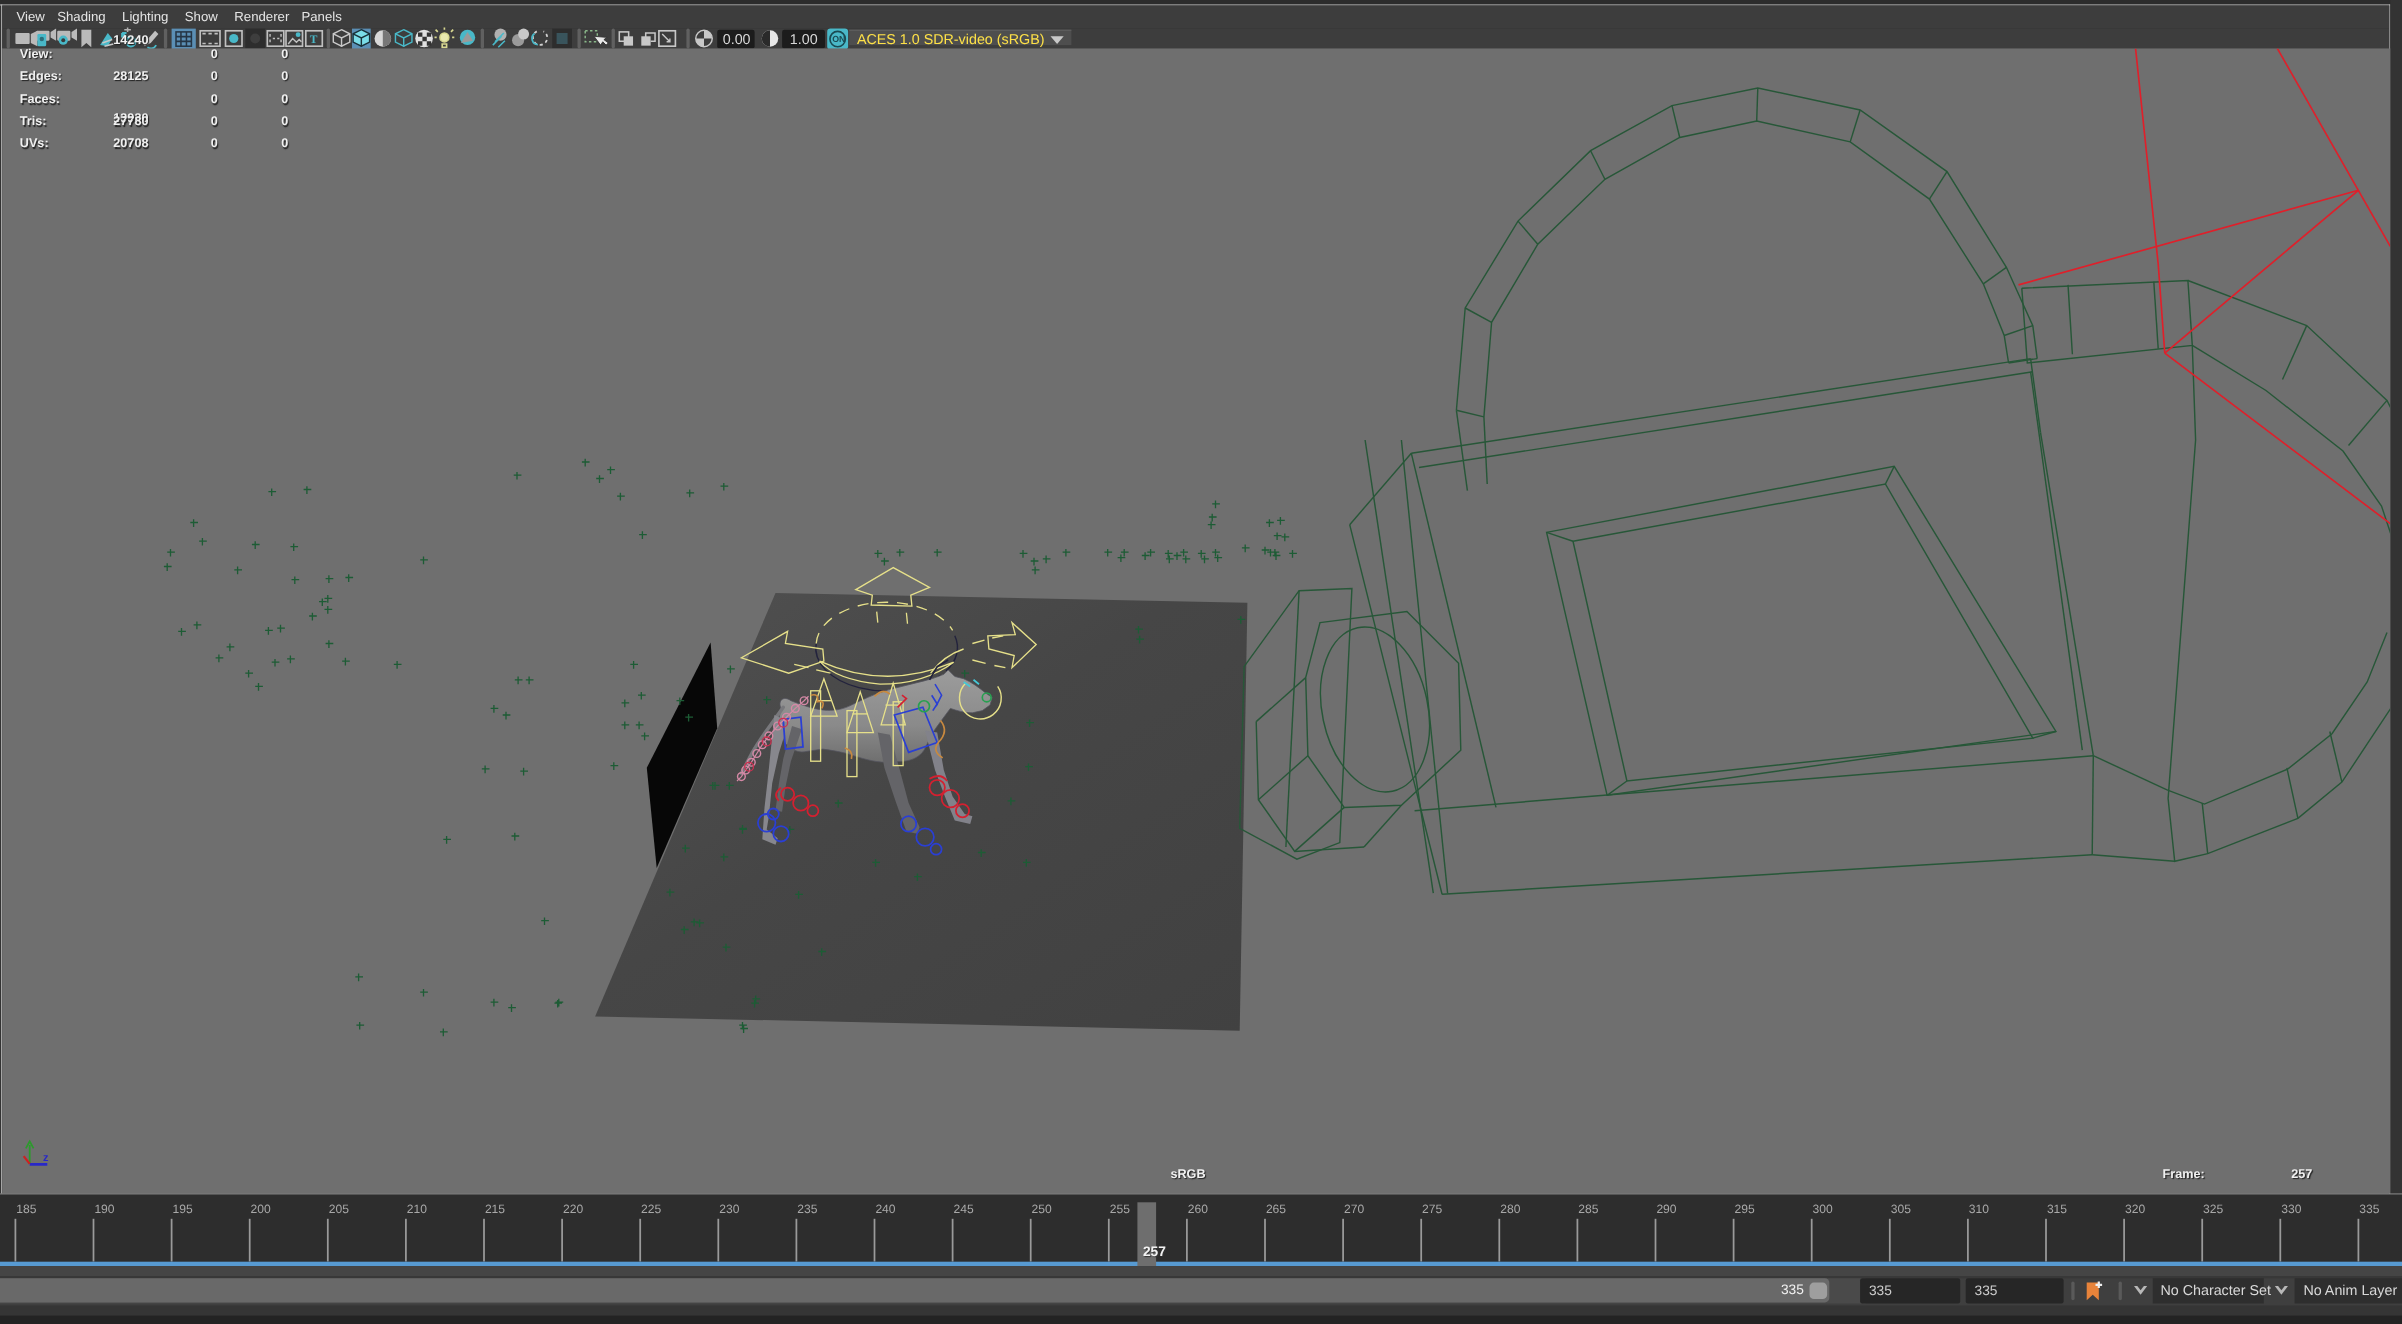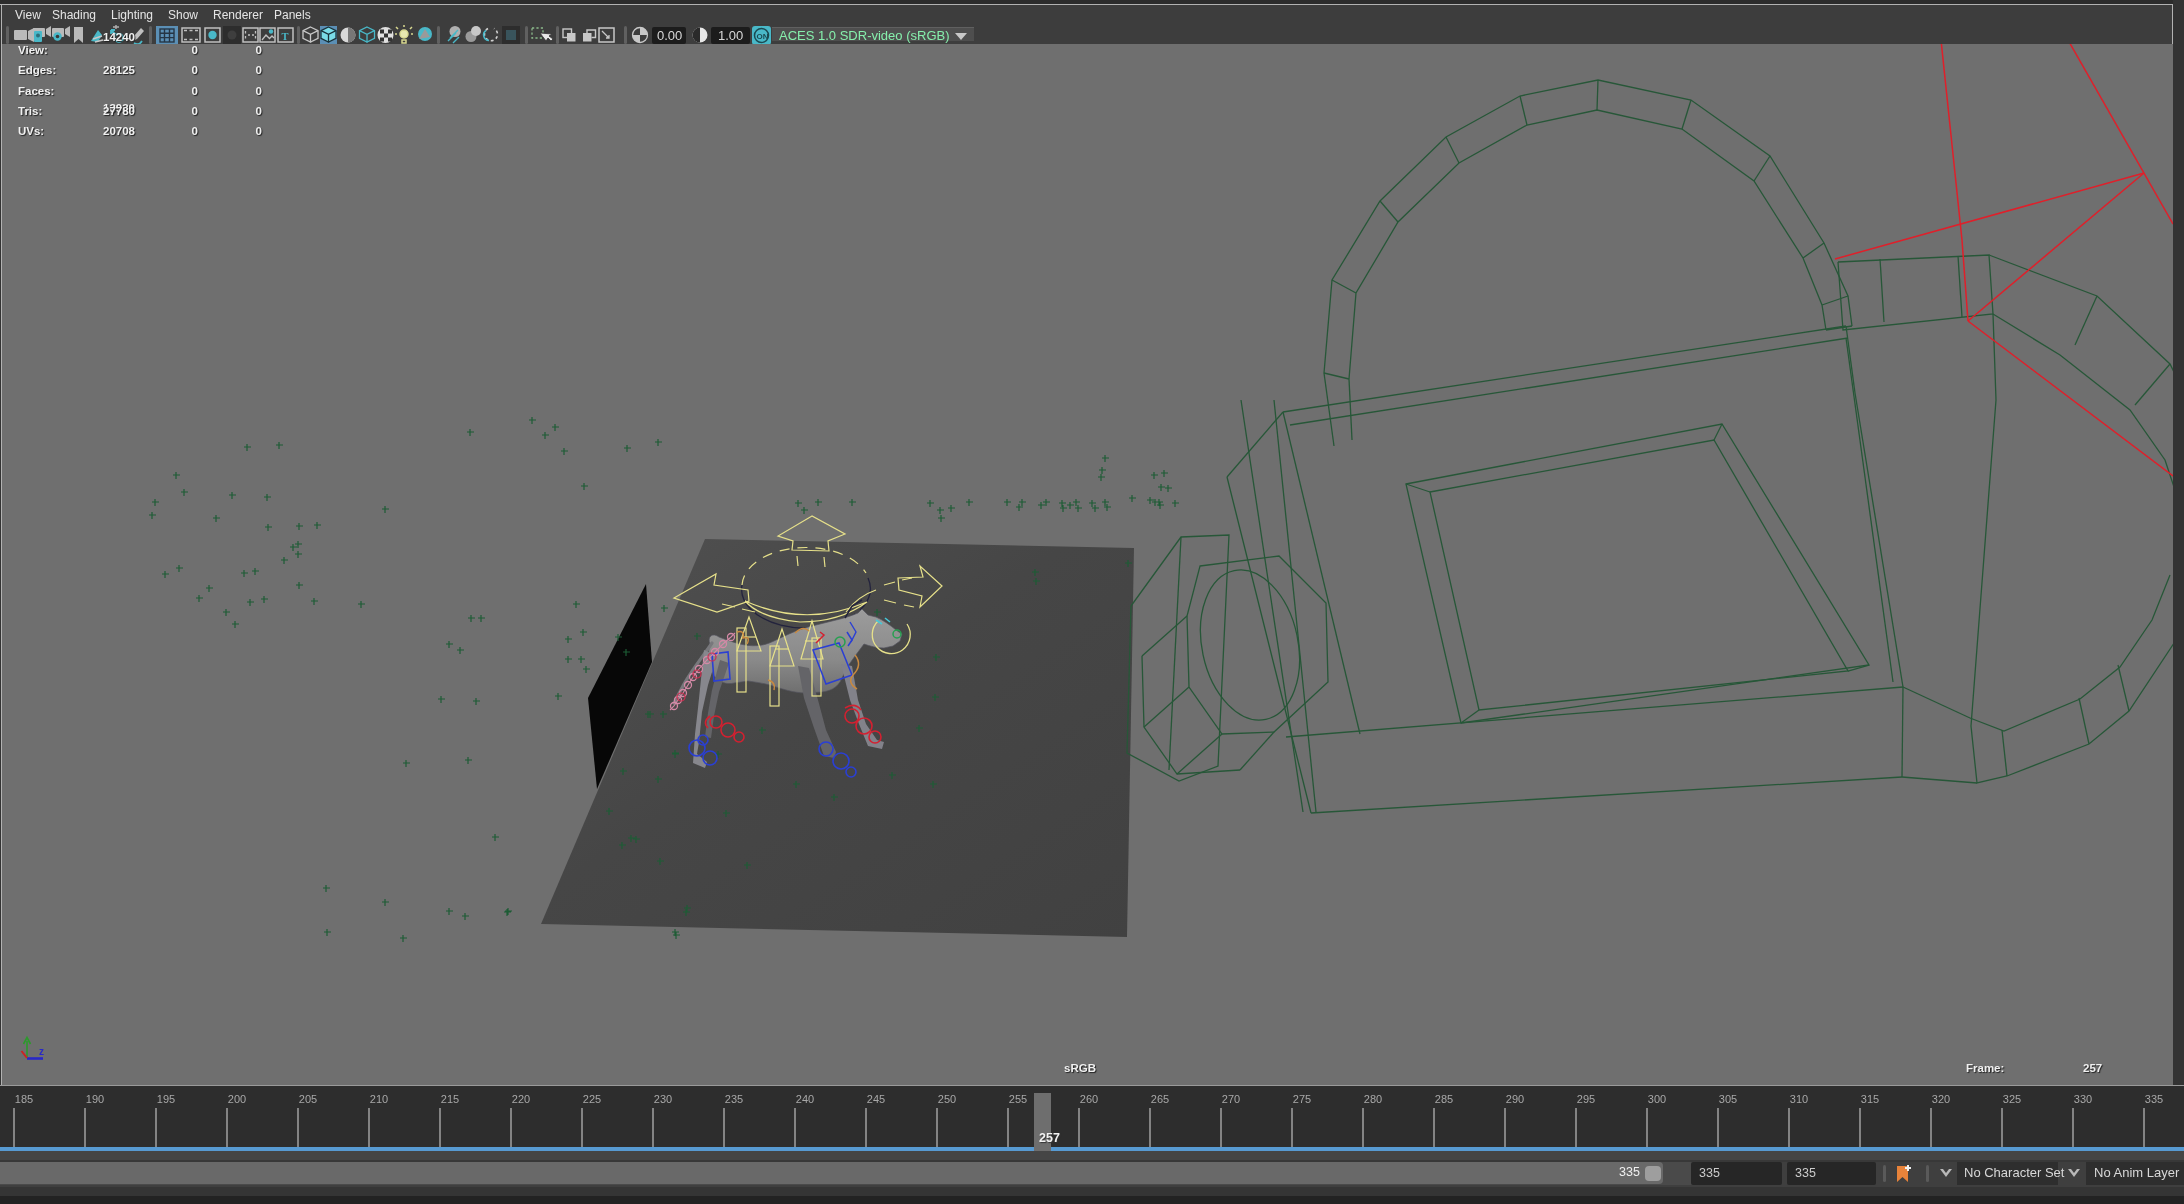--- a/index.html
+++ b/index.html
@@ -135,21 +135,21 @@
     <g>
       <circle cx="700" cy="35" r="7.5" fill="#e8e8e8"></circle>
       <path d="M700,27.5 a7.5,7.5 0 0 0 0,15 Z" fill="#2a2a2a"></path>
     </g>
     <rect x="711" y="27" width="39" height="17" rx="2" fill="#1c1c1c"></rect>
     <text x="718" y="40" font-size="13" fill="#d8d8d8">1.00</text>
     <rect x="752" y="26" width="19" height="19" rx="3" fill="#49b8c8"></rect>
     <circle cx="761.5" cy="35.5" r="7" fill="none" stroke="#1a4a52" stroke-width="1.5"></circle>
     <text x="756.5" y="38.5" font-size="8" font-weight="bold" fill="#1a4a52">ON</text>
   </svg>
-<div class="abs" style="left:772px;top:27px;width:202px;height:14px;background:#4e4e4e;border-top:1px solid #606060;color:#86efac;font-size:13px;line-height:16px;padding-left:7px">ACES 1.0 SDR-video (sRGB)
+<div class="abs" style="left:772px;top:27px;width:202px;height:14px;background:#4e4e4e;border-top:1px solid #606060;color:#fde047;font-size:13px;line-height:16px;padding-left:7px">ACES 1.0 SDR-video (sRGB)
 <span class="abs" style="left:183px;top:5px;width:0;height:0;border-left:6px solid transparent;border-right:6px solid transparent;border-top:7px solid #c8c8c8"></span></div>
 
 <div class="abs" style="left:2px;top:44px;width:2171px;height:1041px;background:#6f6f6f;overflow:hidden">
 <svg width="2171" height="1041" viewBox="2 44 2171 1041" style="position:absolute;left:0;top:0">
       <defs>
         <linearGradient id="pg" x1="0" y1="0" x2="1" y2="1">
           <stop offset="0" stop-color="#515151"></stop>
           <stop offset="0.45" stop-color="#464646"></stop>
           <stop offset="1" stop-color="#414141"></stop>
         </linearGradient>

